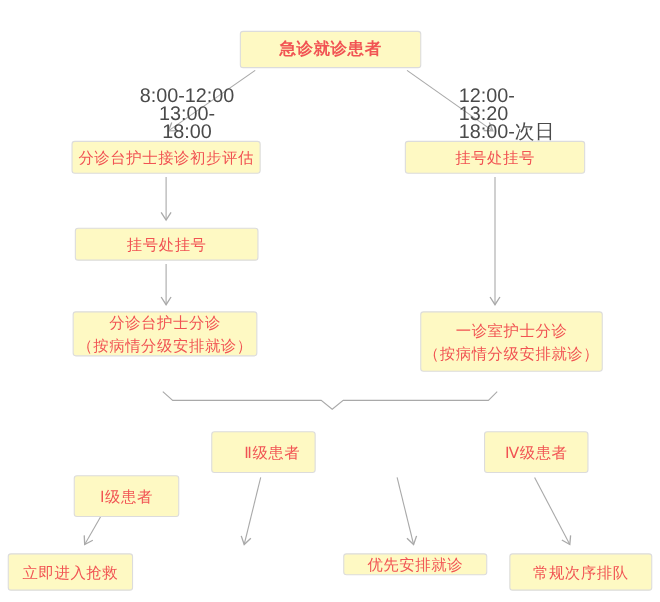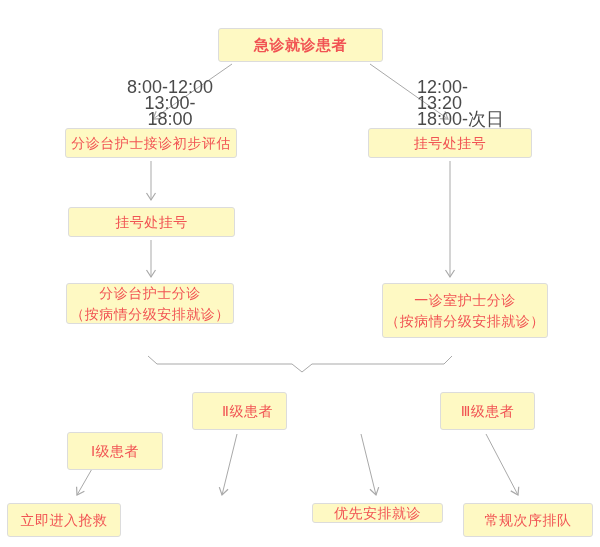--- a/index.html
+++ b/index.html
@@ -125,21 +125,21 @@
     <span>（按病情分级安排就诊）</span>
   </div>
 
   <div class="node n-level1">
     <span>Ⅰ级患者</span>
   </div>
   <div class="node n-level2">
     <span>Ⅱ级患者</span>
   </div>
   <div class="node n-level4">
-    <span>Ⅲ级患者</span>
+    <span>Ⅳ级患者</span>
   </div>
 
   <div class="node n-action1">
     <span>立即进入抢救</span>
   </div>
   <div class="node n-action3">
     <span>优先安排就诊</span>
   </div>
   <div class="node n-action4">
     <span>常规次序排队</span>

